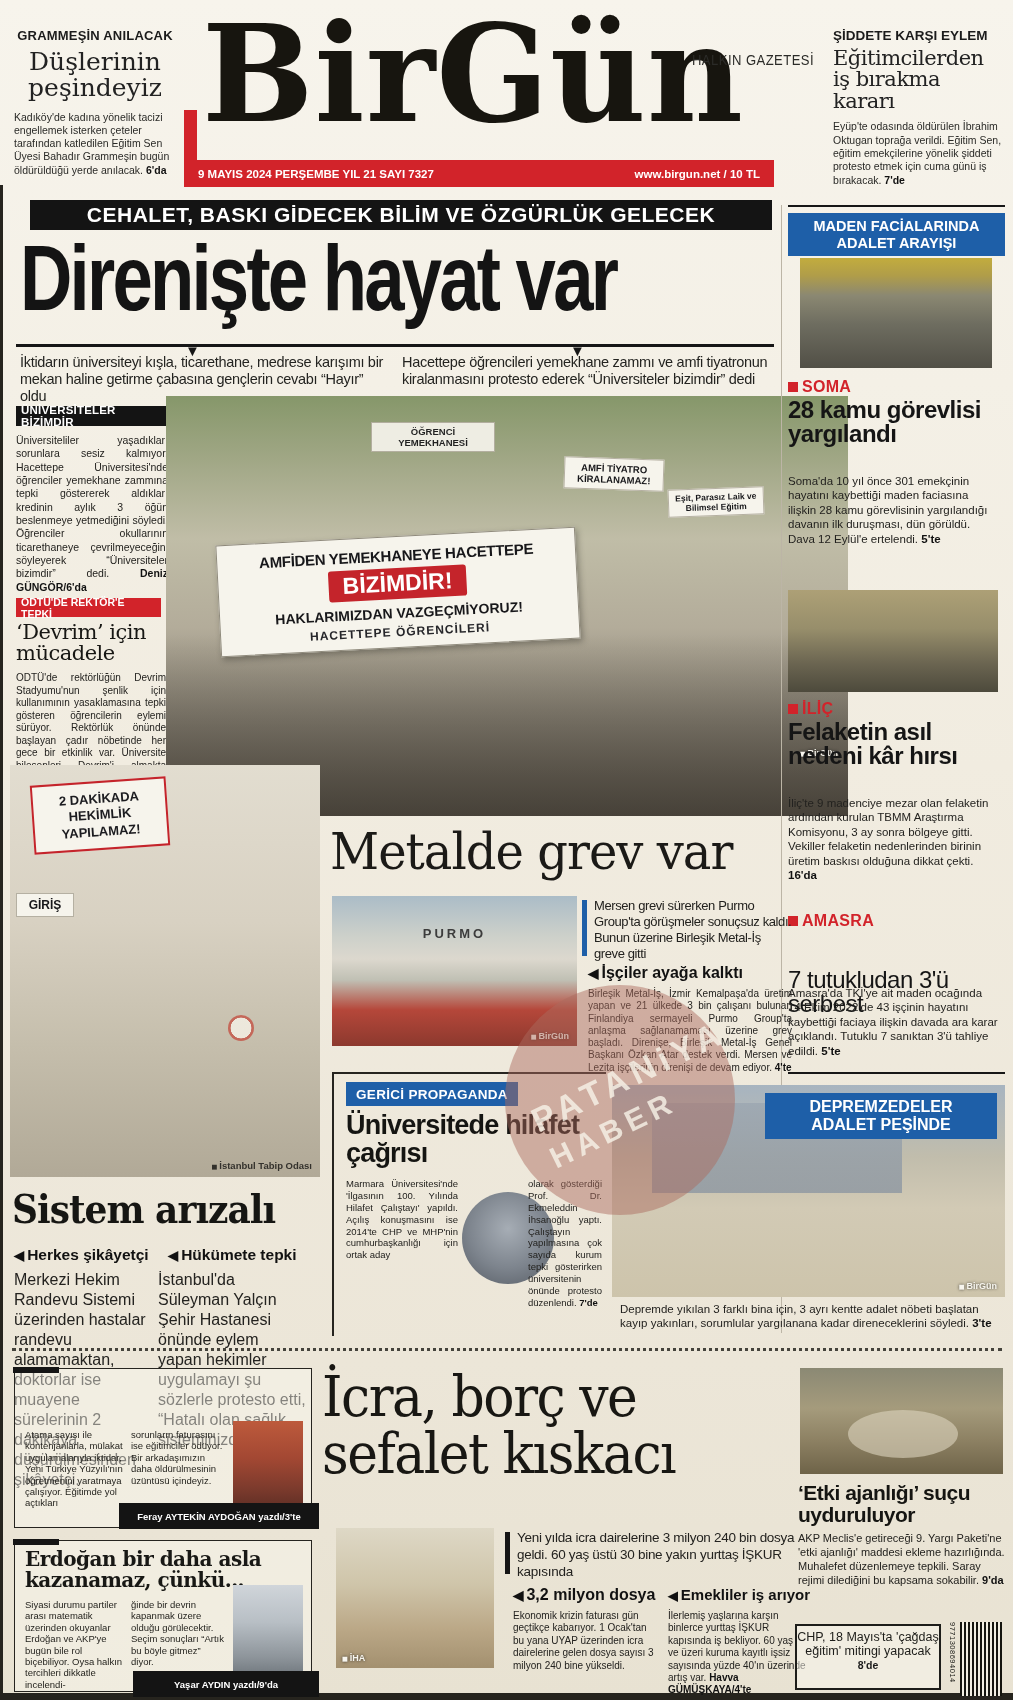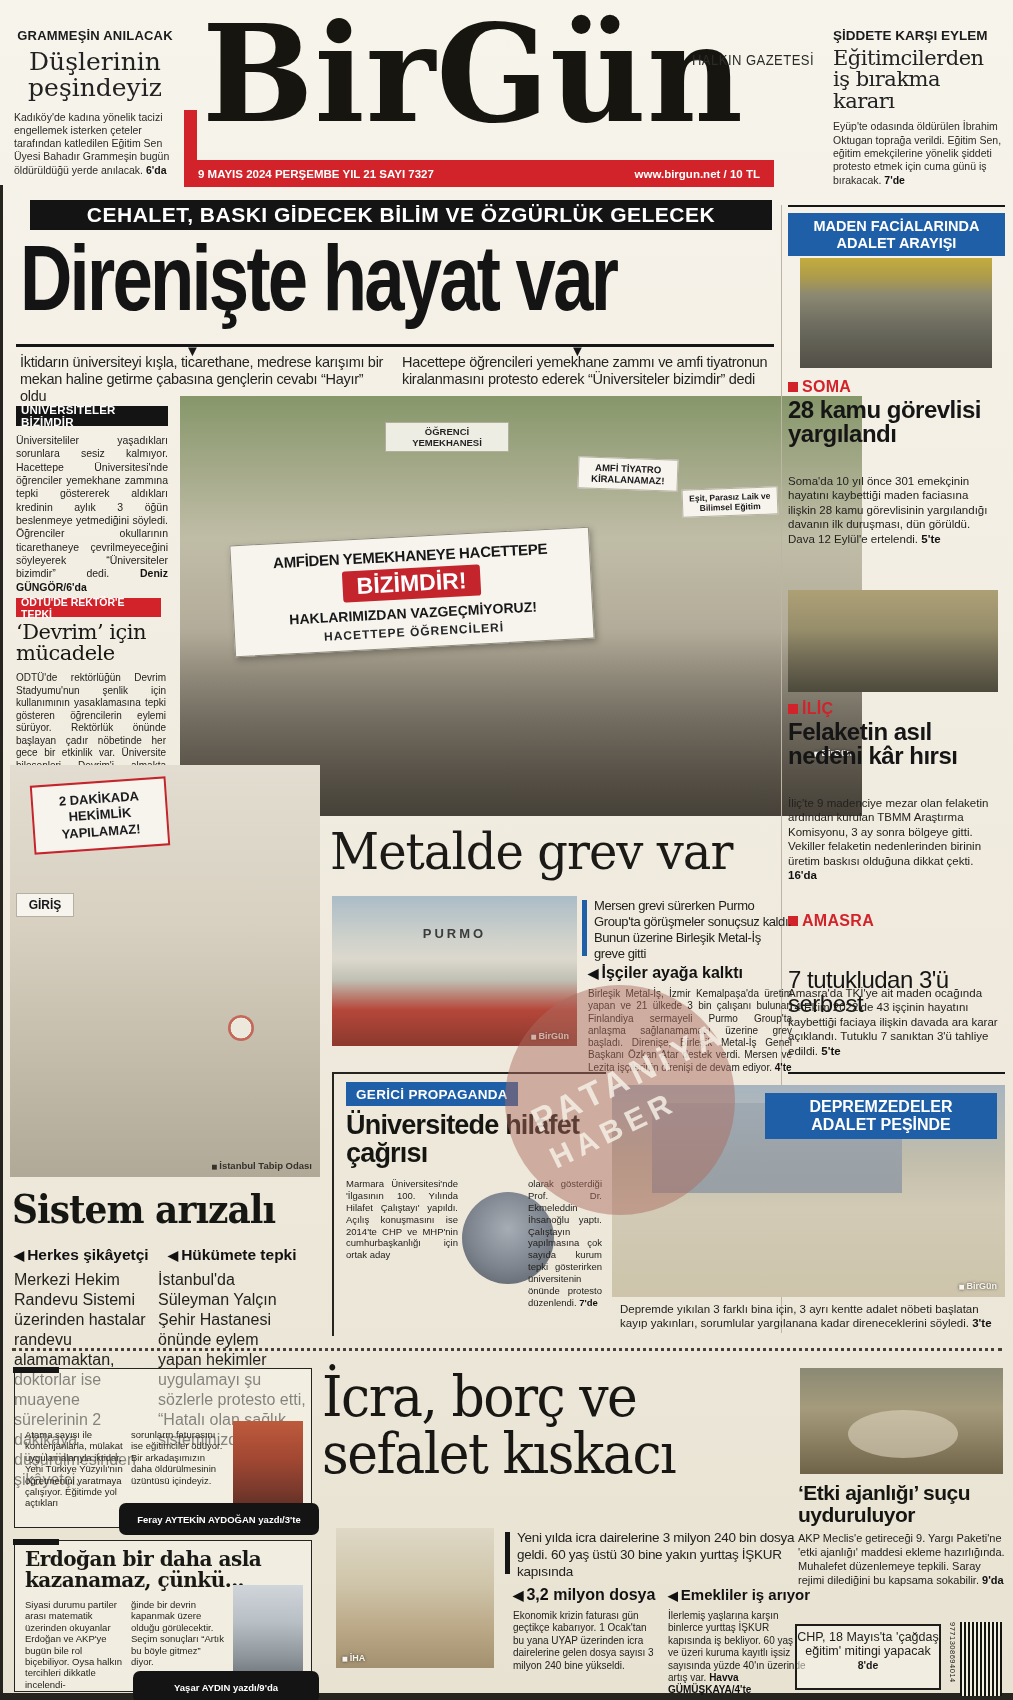--- a/index.html
+++ b/index.html
@@ -21,21 +21,21 @@
   .credit::before{content:"◼ ";font-size:7px;}
   .credit-dark{color:#33312c;font-size:9.5px;font-weight:bold;}
   .credit-dark::before{content:"◼ ";font-size:7px;}
   .endsq{display:inline-block;width:7px;height:7px;background:#d2232a;margin-left:2px;}
   .ph{overflow:hidden;}
   .rule{background:#161616;}
   .tri{color:#161616;font-size:15px;line-height:1;}
   .box-frame{border:1.5px solid #26241f;background:rgba(250,248,240,0.45);}
   .corner-bar{position:absolute;left:-2px;top:-2px;width:46px;height:6px;background:#151515;}
   .byline-bar{position:absolute;background:#141414;color:#fff;font-size:9.5px;font-weight:bold;
-              display:flex;align-items:center;justify-content:center;padding:0 6px;height:32px;border-radius:7px;}
+              display:flex;align-items:center;justify-content:center;padding:0 6px;height:26px;}
   .wm-circle{border-radius:50%;background:rgba(172,106,94,0.48);z-index:40;pointer-events:none;}
   .wm-text{position:absolute;color:rgba(246,241,230,0.82);font-weight:bold;letter-spacing:6px;
            transform:rotate(-26deg);font-family:"Liberation Sans",sans-serif;}
   .placard{background:#f6f4ec;border:1px solid #b5b0a2;color:#17171a;font-weight:bold;text-align:center;}
   .page-ref{font-weight:bold;color:#111;}
 </style>
 </head>
 <body>
 
 <div id="page">
@@ -80,21 +80,21 @@
     <span style="font-size:11.5px;letter-spacing:0.2px;">ÜNİVERSİTELER BİZİMDİR</span>
   </div>
   <div class="abs just" style="left:16px;top:434px;width:152px;font-size:10.5px;line-height:1.27;color:#23221f;"><span>Üniversiteliler yaşadıkları sorunlara sesiz kalmıyor. Hacettepe Üniversitesi'nde öğrenciler yemekhane zammına tepki göstererek aldıkları kredinin aylık 3 öğün beslenmeye yetmediğini söyledi. Öğrenciler okullarının ticarethaneye çevrilmeyeceğini söyleyerek “Üniversiteler bizimdir” dedi. </span><b class="page-ref">Deniz GÜNGÖR/6'da</b></div>
 
   <div class="abs tag-red" style="left:16px;top:598px;width:145px;height:19px;display:flex;align-items:center;padding:0 5px;box-sizing:border-box;">
     <span style="font-size:10.5px;">ODTÜ'DE REKTÖR'E TEPKİ</span>
   </div>
   <div class="abs serif" style="left:16px;top:622px;width:155px;font-size:21px;font-weight:normal;line-height:0.98;letter-spacing:-0.5px;color:#171714;">‘Devrim’ için mücadele</div>
   <div class="abs just" style="left:16px;top:672px;width:150px;font-size:10px;line-height:1.25;color:#23221f;"><span>ODTÜ'de rektörlüğün Devrim Stadyumu'nun şenlik için kullanımının yasaklamasına tepki gösteren öğrencilerin eylemi sürüyor. Rektörlük önünde başlayan çadır nöbetinde her gece bir etkinlik var. Üniversite bileşenleri Devrim'i almakta kararlı.</span><span class="endsq"></span></div>
 
-  <div class="abs ph" style="left:180px;top:396px;width:682px;height:420px;background:linear-gradient(180deg,#86976a 0%,#a2a887 16%,#c0bda7 34%,#b3ac9a 55%,#8d8678 76%,#675f53 100%);">
+  <div class="abs ph" style="left:166px;top:396px;width:682px;height:420px;background:linear-gradient(180deg,#86976a 0%,#a2a887 16%,#c0bda7 34%,#b3ac9a 55%,#8d8678 76%,#675f53 100%);">
     <div class="abs" style="left:0;bottom:0;width:100%;height:48%;background:linear-gradient(0deg,rgba(44,41,35,0.55),rgba(44,41,35,0) 90%);"></div>
     <div class="abs placard prel" style="left:205px;top:26px;width:118px;font-size:9.5px;padding:3px 2px;opacity:0.92;">ÖĞRENCİ
 YEMEKHANESİ</div>
     <div class="abs placard" style="left:398px;top:62px;width:92px;font-size:9.5px;padding:4px 3px;transform:rotate(2deg);">AMFİ TİYATRO KİRALANAMAZ!</div>
     <div class="abs placard" style="left:502px;top:92px;width:88px;font-size:8.5px;padding:3px 3px;transform:rotate(-2deg);">Eşit, Parasız Laik ve Bilimsel Eğitim</div>
     <div class="abs" style="left:52px;top:140px;width:338px;background:#f6f4ec;border:1px solid #8f8a7c;padding:10px 10px 8px;transform:rotate(-3deg);text-align:center;box-shadow:2px 3px 6px rgba(30,28,22,0.35);">
       <div style="font-weight:bold;font-size:15px;letter-spacing:-0.3px;color:#17171a;">AMFİDEN YEMEKHANEYE HACETTEPE</div>
       <div style="display:inline-block;background:#c4242b;color:#fff;font-weight:bold;font-size:23px;padding:2px 14px;margin-top:4px;border-radius:3px;">BİZİMDİR!</div>
       <div style="font-weight:bold;font-size:14px;margin-top:6px;color:#17171a;">HAKLARIMIZDAN VAZGEÇMİYORUZ!</div>
       <div style="font-weight:bold;font-size:12px;letter-spacing:1px;margin-top:4px;color:#26262a;">HACETTEPE ÖĞRENCİLERİ</div>

